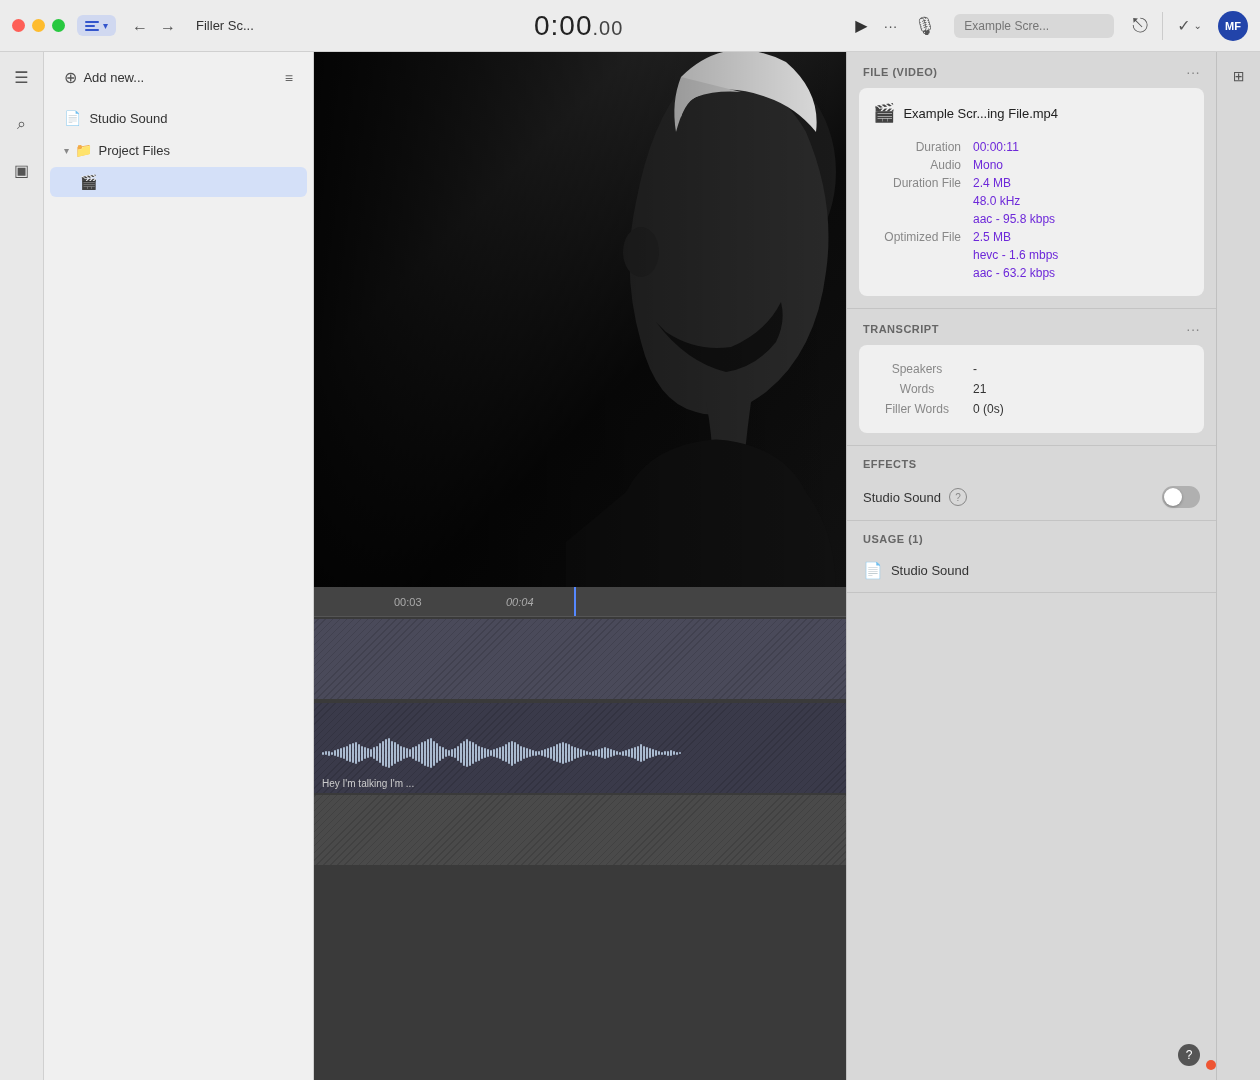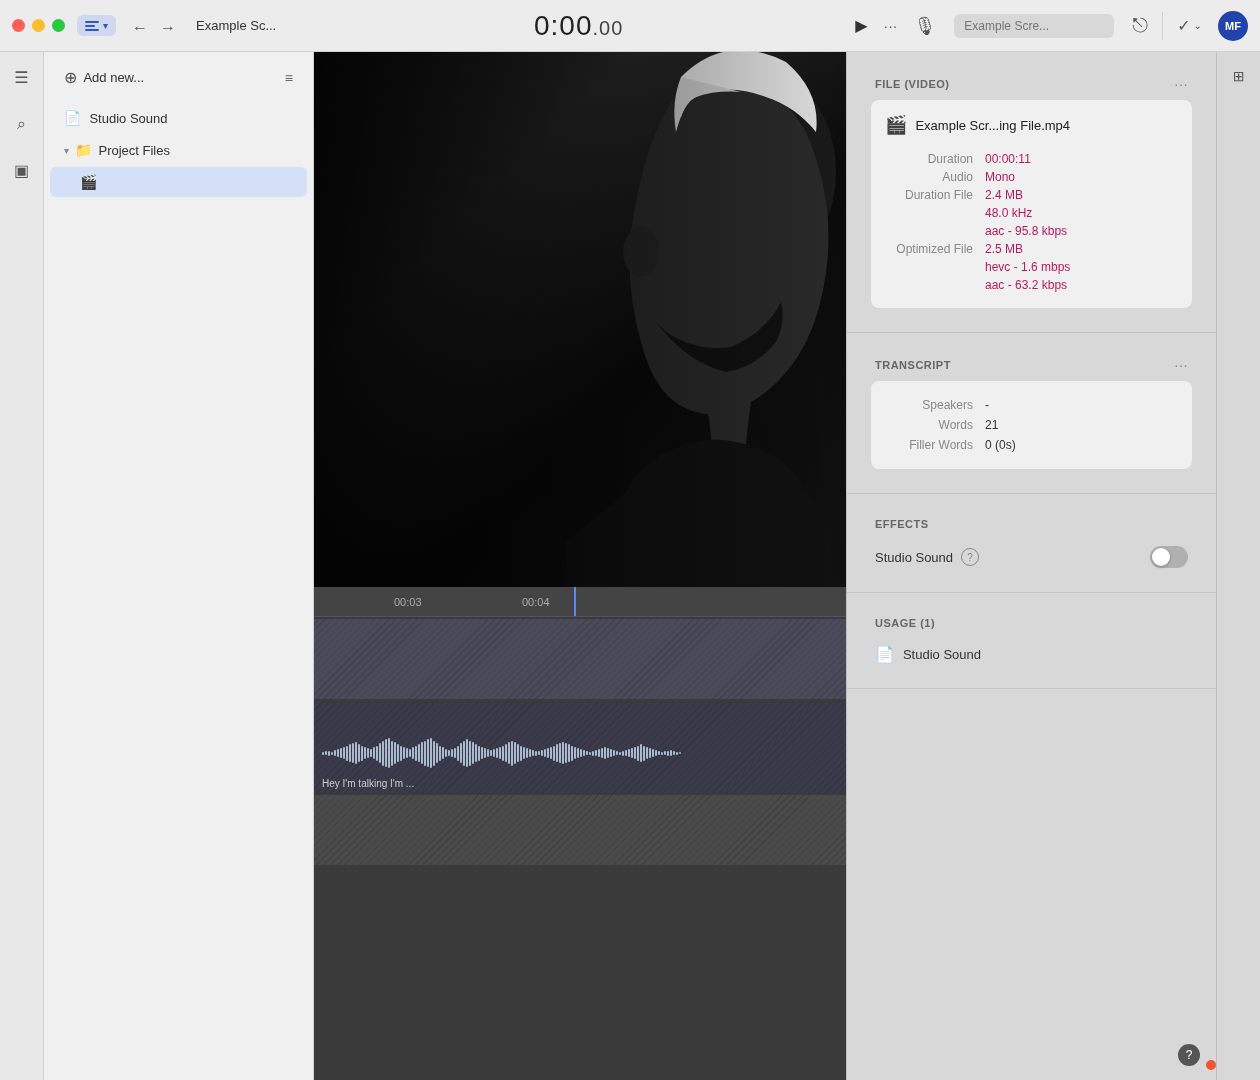--- a/index.html
+++ b/index.html
@@ -375,21 +375,21 @@
       background: #d8d8d8;
       border-left: 1px solid #c0c0c0;
       display: flex;
       flex-direction: column;
       overflow-y: auto;
       flex-shrink: 0;
     }
 
     .panel-section {
       border-bottom: 1px solid #c4c4c4;
-      padding: 12px;
+      padding: 0;
     }
 
     .section-header {
       display: flex;
       align-items: center;
       justify-content: space-between;
       padding: 12px 16px 8px;
     }
     .section-title {
       font-size: 11px;
@@ -438,41 +438,41 @@
       font-size: 12px;
       vertical-align: top;
     }
     .file-meta-table tr td:first-child {
       color: #888;
       width: 100px;
       text-align: right;
       padding-right: 12px;
     }
     .file-meta-table tr td:last-child {
-      color: #be185d;
+      color: #6d28d9;
     }
 
     .transcript-card {
       background: #f0f0f0;
       border-radius: 8px;
       margin: 0 12px 12px;
       padding: 14px;
     }
     .transcript-meta-table {
       width: 100%;
       border-collapse: collapse;
     }
     .transcript-meta-table tr td {
       padding: 3px 0;
       font-size: 12px;
     }
     .transcript-meta-table tr td:first-child {
       color: #888;
       width: 100px;
-      text-align: right;
+      text-align: center;
       padding-right: 12px;
     }
     .transcript-meta-table tr td:last-child {
       color: #333;
     }
 
     .effects-row {
       display: flex;
       align-items: center;
       justify-content: space-between;
@@ -598,21 +598,21 @@
       <span></span>
         <span></span>
         <span></span>
     </div>
     <span style="font-size:10px;color:#3355cc;">▾</span>
   </button>
 
   <button class="nav-btn">←</button>
   <button class="nav-btn">→</button>
 
-  <span class="window-title">Example Sc...</span>
+  <span class="window-title">Filler Sc...</span>
 
   <div class="time-display">
     <span>0:00</span>
     <span class="time-ms">.00</span>
   </div>
 
   <button class="play-btn">▶</button>
   <button class="more-btn">···</button>
   <button class="mic-btn">🎙</button>
 
@@ -695,21 +695,21 @@
         </svg>
 
         <div style="position:absolute;inset:0;background:linear-gradient(to right, rgba(0,0,0,0.85) 0%, rgba(0,0,0,0.3) 60%, transparent 100%);"></div>
       </div>
     </div>
 
     <div class="timeline-area">
 
       <div class="timeline-ruler">
         <span class="ruler-mark" style="left: 80px;">00:03</span>
-        <span class="ruler-mark" style="left: 208px;">00:04</span>
+        <span class="ruler-mark" style="left: 192px; font-style: italic;">00:04</span>
 
         <div class="playhead-line" style="left: 260px;"></div>
       </div>
 
       <div class="timeline-track">
         <div class="hatch-overlay"></div>
       </div>
 
       <div class="timeline-track audio-track">
         <div class="hatch-overlay"></div>

